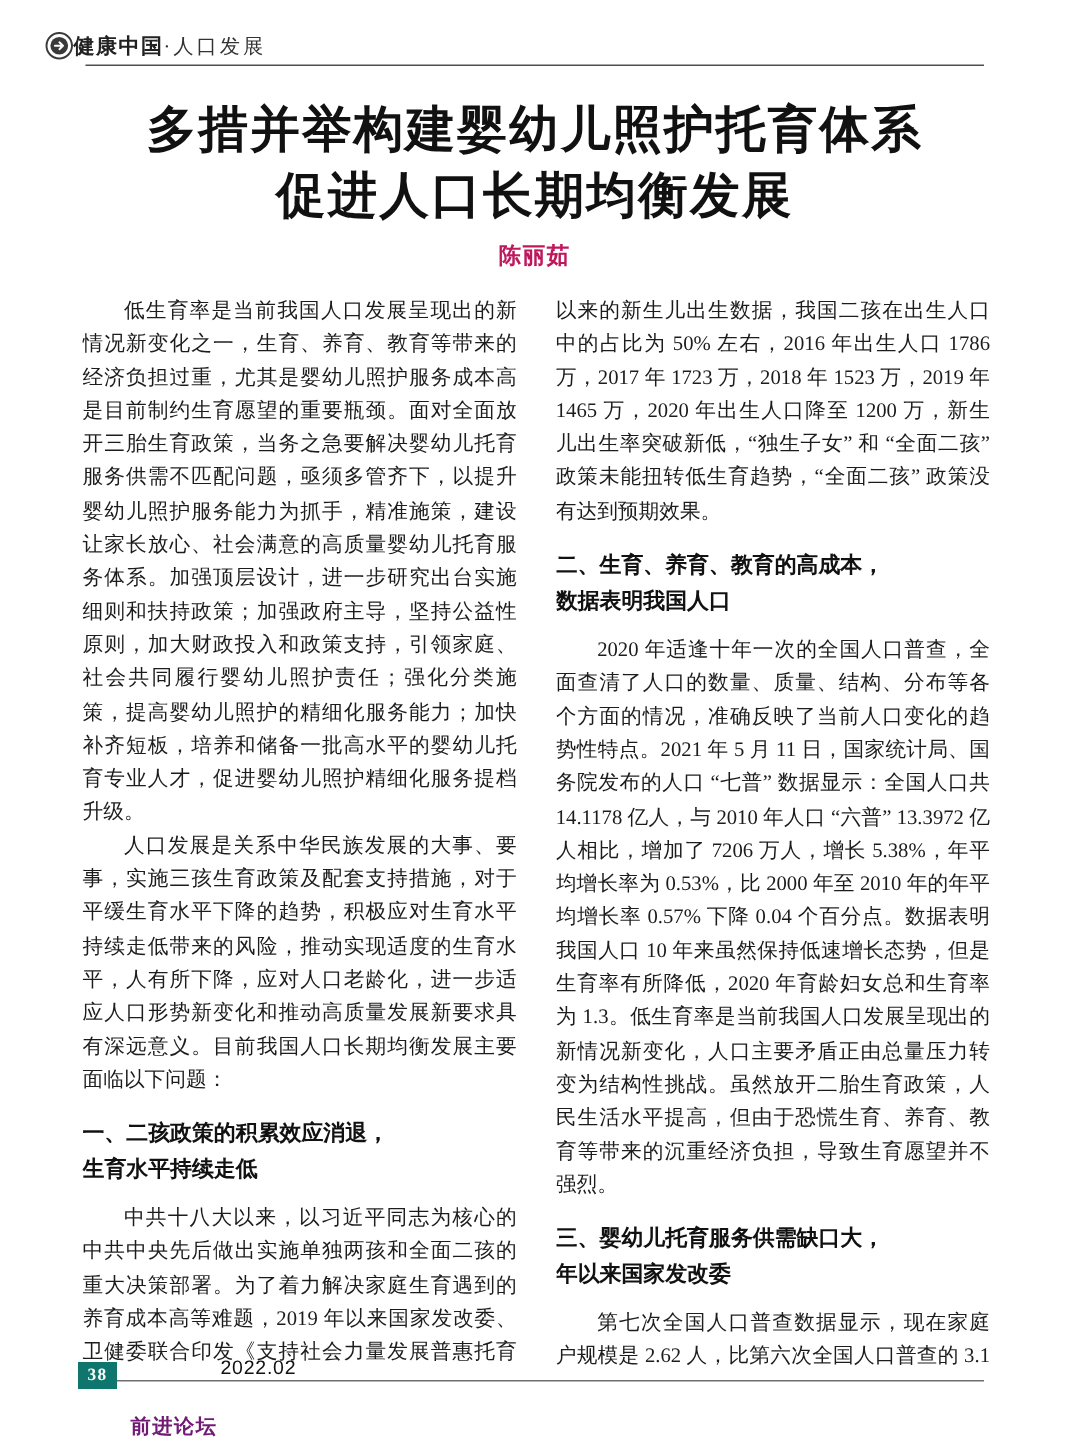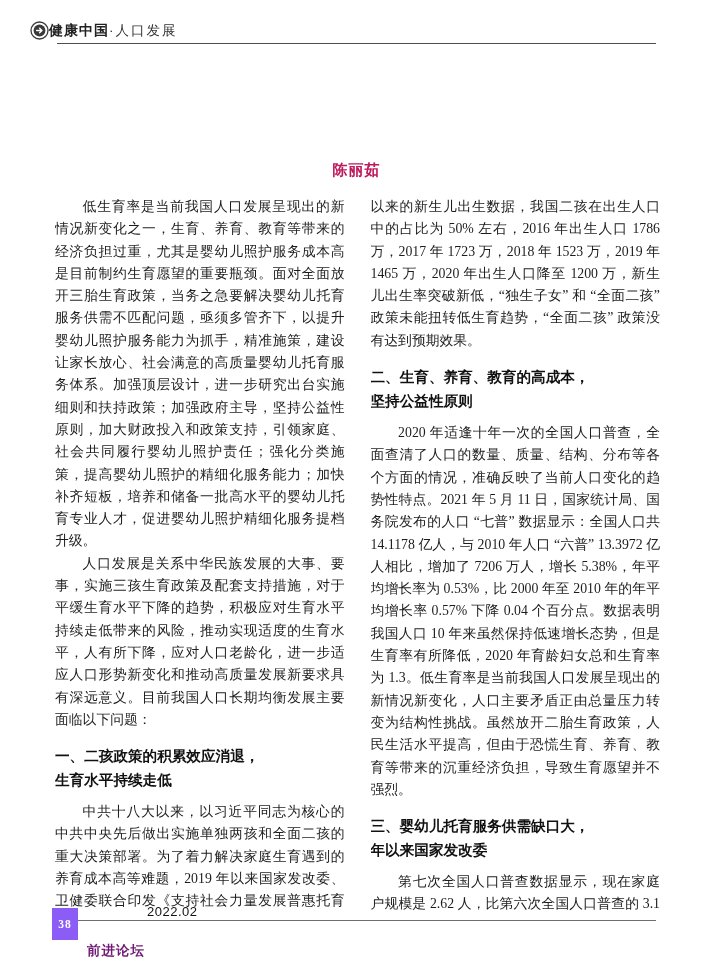--- a/index.html
+++ b/index.html
@@ -63,22 +63,22 @@
     font-weight:bold;color:#111;
     font-family:"Liberation Serif","DejaVu Serif",serif;
   }
   
   .footer-rule{
     position:absolute;left:52px;width:604px;top:920px;
     border-top:1.4px solid #6e6e6e;
   }
   .footer-badge{
     position:absolute;left:52px;top:908px;
-    min-width:26px;height:32px;
-    background:#8b5cf6;color:#ffffff;
+    min-width:26px;height:18px;
+    background:#0f766e;color:#ffffff;
     font-family:"Liberation Serif","DejaVu Serif",serif;
     font-weight:bold;font-size:11.5px;
     display:flex;align-items:center;justify-content:center;
     letter-spacing:1px;
   }
   .footer-journal{
     position:absolute;left:87px;top:942px;
     font-weight:bold;font-size:13.5px;color:#701a75;letter-spacing:1px;
   }
   .footer-issue{
@@ -99,33 +99,37 @@
         <circle cx="9.5" cy="9.5" r="5.9" fill="#3a3a3a"></circle>
         <path d="M6.6 9.5h5.2M9.6 7.2l2.4 2.3-2.4 2.3" fill="none" stroke="#ffffff" stroke-width="1.3" stroke-linecap="round" stroke-linejoin="round"></path>
       </svg>
     </span>
     <span class="header-channel">健康中国</span>
     <span class="header-section">·</span>
     <span class="header-section">人口发展</span>
   </div>
   <div class="header-rule"></div>
 
+  <div class="title">
+    <span>多措并举构建婴幼儿照护托育体系</span><br>
+    <span>促进人口长期均衡发展</span>
+  </div>
 
   <div class="author">陈丽茹</div>
 
   <div class="body">
     <div class="column" id="col-left">
         <p class="body-para indent">低生育率是当前我国人口发展呈现出的新情况新变化之一，生育、养育、教育等带来的经济负担过重，尤其是婴幼儿照护服务成本高是目前制约生育愿望的重要瓶颈。面对全面放开三胎生育政策，当务之急要解决婴幼儿托育服务供需不匹配问题，亟须多管齐下，以提升婴幼儿照护服务能力为抓手，精准施策，建设让家长放心、社会满意的高质量婴幼儿托育服务体系。加强顶层设计，进一步研究出台实施细则和扶持政策；加强政府主导，坚持公益性原则，加大财政投入和政策支持，引领家庭、社会共同履行婴幼儿照护责任；强化分类施策，提高婴幼儿照护的精细化服务能力；加快补齐短板，培养和储备一批高水平的婴幼儿托育专业人才，促进婴幼儿照护精细化服务提档升级。</p>
         <p class="body-para indent">人口发展是关系中华民族发展的大事、要事，实施三孩生育政策及配套支持措施，对于平缓生育水平下降的趋势，积极应对生育水平持续走低带来的风险，推动实现适度的生育水平，人有所下降，应对人口老龄化，进一步适应人口形势新变化和推动高质量发展新要求具有深远意义。目前我国人口长期均衡发展主要面临以下问题：</p>
         <h3 class="section-heading"><span>一、二孩政策的积累效应消退，</span><br><span>生育水平持续走低</span></h3>
         <p class="body-para indent">中共十八大以来，以习近平同志为核心的中共中央先后做出实施单独两孩和全面二孩的重大决策部署。为了着力解决家庭生育遇到的养育成本高等难题，2019 年以来国家发改委、卫健委联合印发《支持社会力量发展普惠托育服务专项行动实施方案（试行）》，国务院办公厅印发了《关于促进 3 岁以下婴幼儿照护服务发展的指导意见》等生育支持政策，但是纵观 2016 年放开二胎政策</p>
       </div>
     <div class="column" id="col-right">
         <p class="body-para">以来的新生儿出生数据，我国二孩在出生人口中的占比为 50% 左右，2016 年出生人口 1786 万，2017 年 1723 万，2018 年 1523 万，2019 年 1465 万，2020 年出生人口降至 1200 万，新生儿出生率突破新低，“独生子女” 和 “全面二孩” 政策未能扭转低生育趋势，“全面二孩” 政策没有达到预期效果。</p>
-        <h3 class="section-heading"><span>二、生育、养育、教育的高成本，</span><br><span>坚持公益性原则</span></h3>
+        <h3 class="section-heading"><span>二、生育、养育、教育的高成本，</span><br><span>数据表明我国人口</span></h3>
         <p class="body-para indent">2020 年适逢十年一次的全国人口普查，全面查清了人口的数量、质量、结构、分布等各个方面的情况，准确反映了当前人口变化的趋势性特点。2021 年 5 月 11 日，国家统计局、国务院发布的人口 “七普” 数据显示：全国人口共 14.1178 亿人，与 2010 年人口 “六普” 13.3972 亿人相比，增加了 7206 万人，增长 5.38%，年平均增长率为 0.53%，比 2000 年至 2010 年的年平均增长率 0.57% 下降 0.04 个百分点。数据表明我国人口 10 年来虽然保持低速增长态势，但是生育率有所降低，2020 年育龄妇女总和生育率为 1.3。低生育率是当前我国人口发展呈现出的新情况新变化，人口主要矛盾正由总量压力转变为结构性挑战。虽然放开二胎生育政策，人民生活水平提高，但由于恐慌生育、养育、教育等带来的沉重经济负担，导致生育愿望并不强烈。</p>
         <h3 class="section-heading"><span>三、婴幼儿托育服务供需缺口大，</span><br><span>年以来国家发改委</span></h3>
         <p class="body-para indent">第七次全国人口普查数据显示，现在家庭户规模是 2.62 人，比第六次全国人口普查的 3.1 人有所下降，致使家庭抚幼养老功能逐渐弱化。托育机构服务缺乏准入、评定、考核和运营标准，管理不规范，部门监管缺位，使许多家长不愿将孩</p>
       </div>
   </div>
 
   <div class="footer-rule"></div>
   <div class="footer-badge">38</div>
   <div class="footer-journal">前进论坛</div>
   <div class="footer-issue">2022.02</div>

